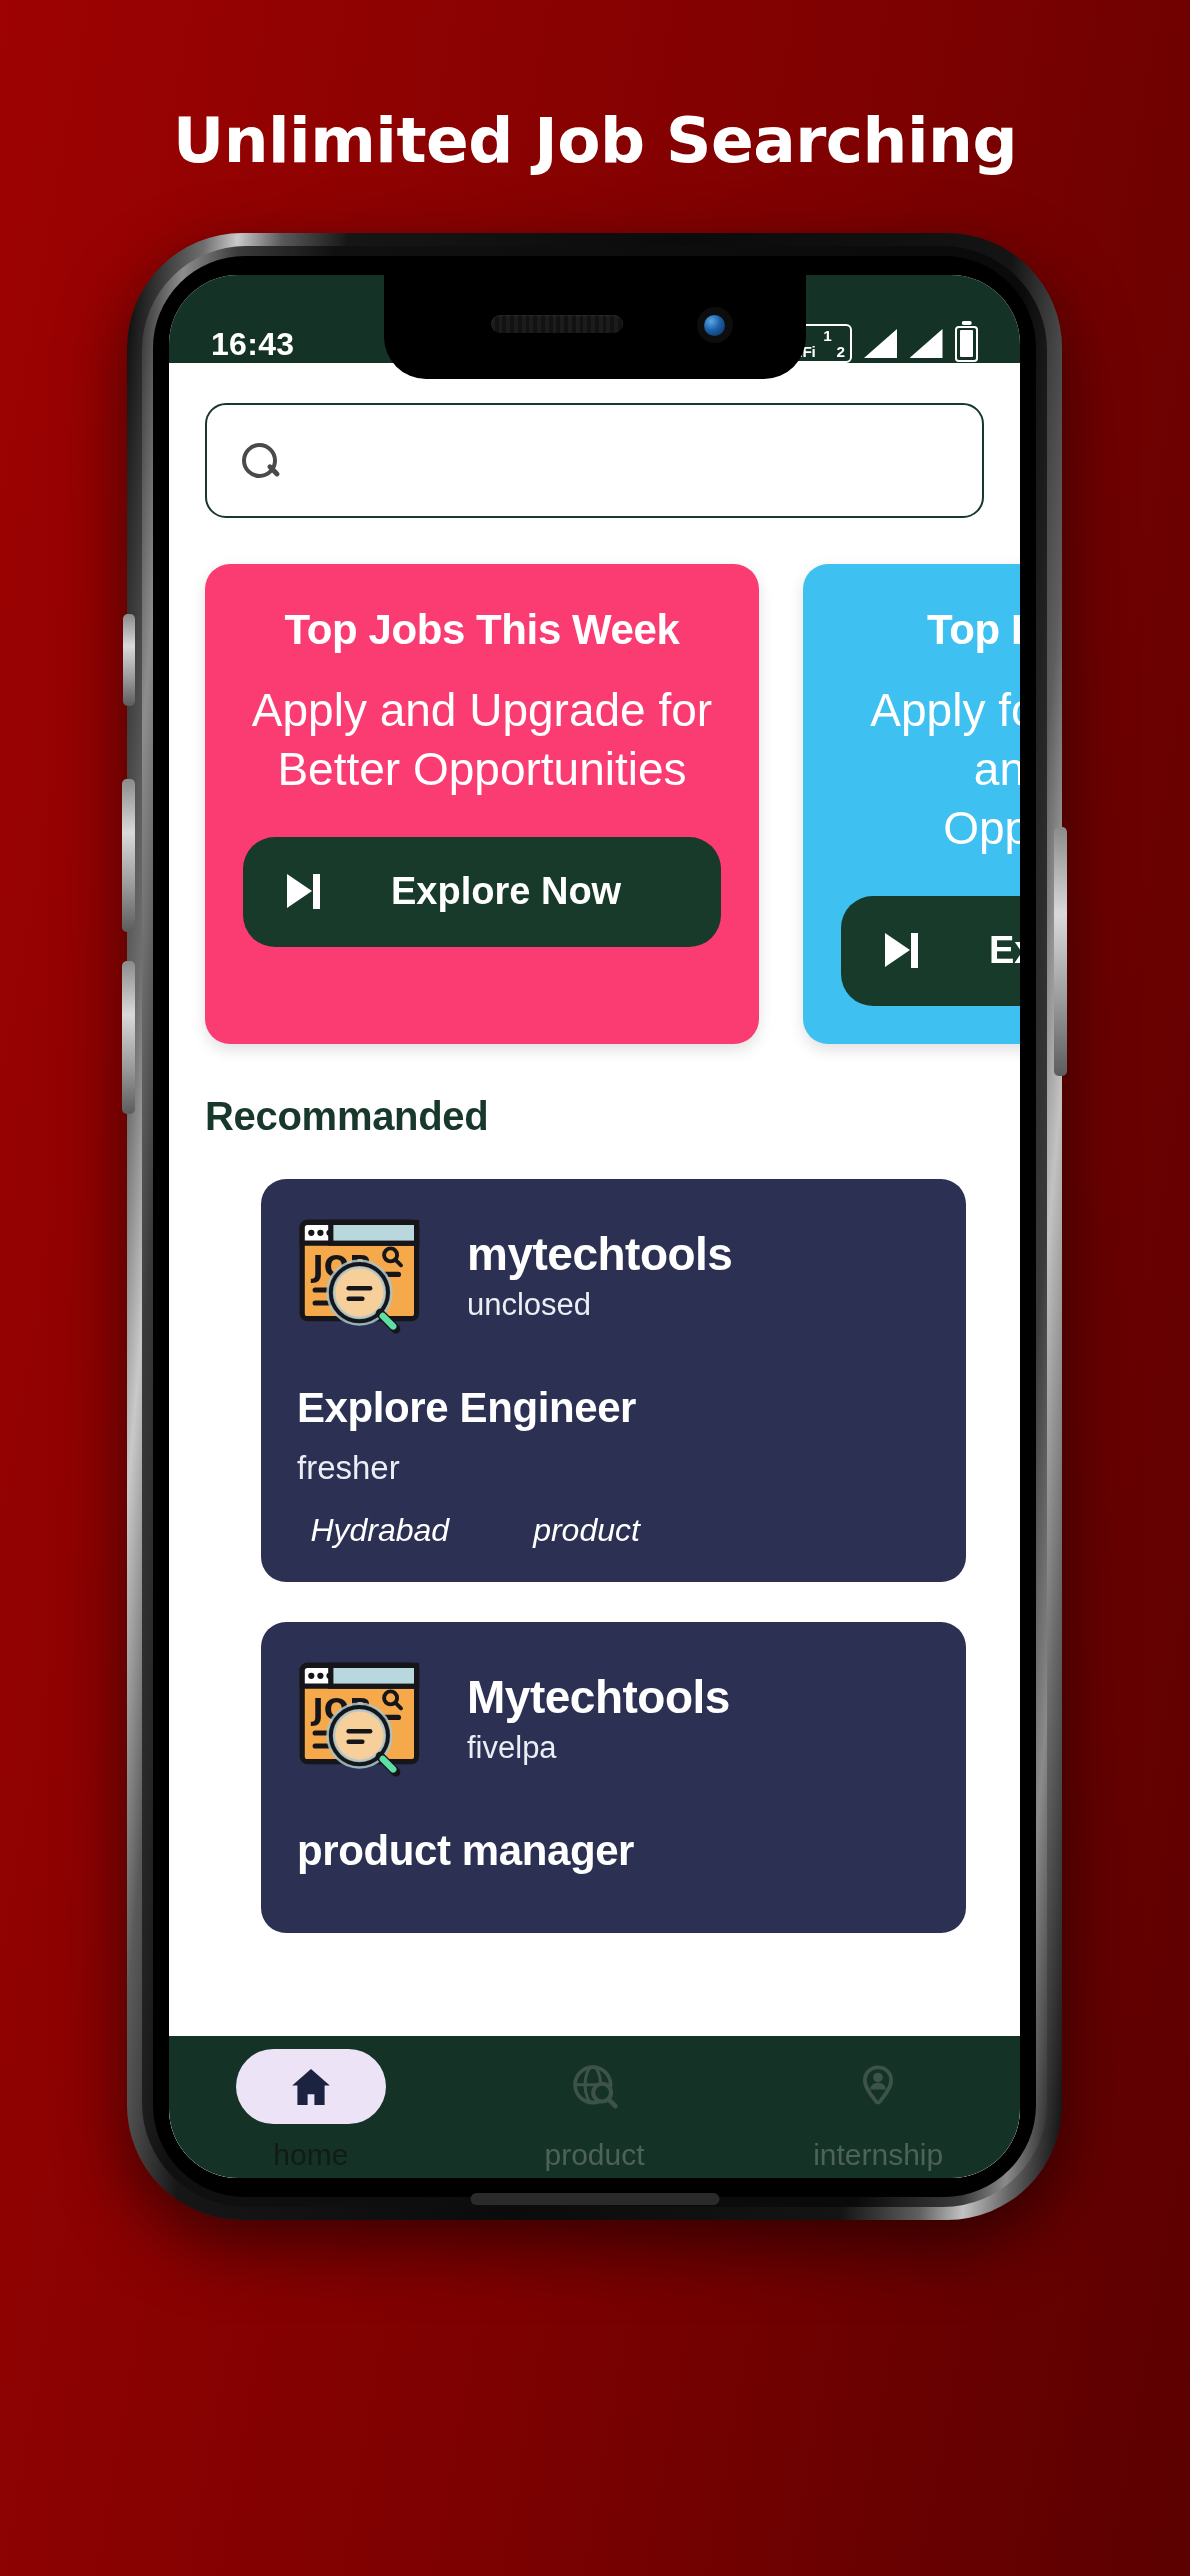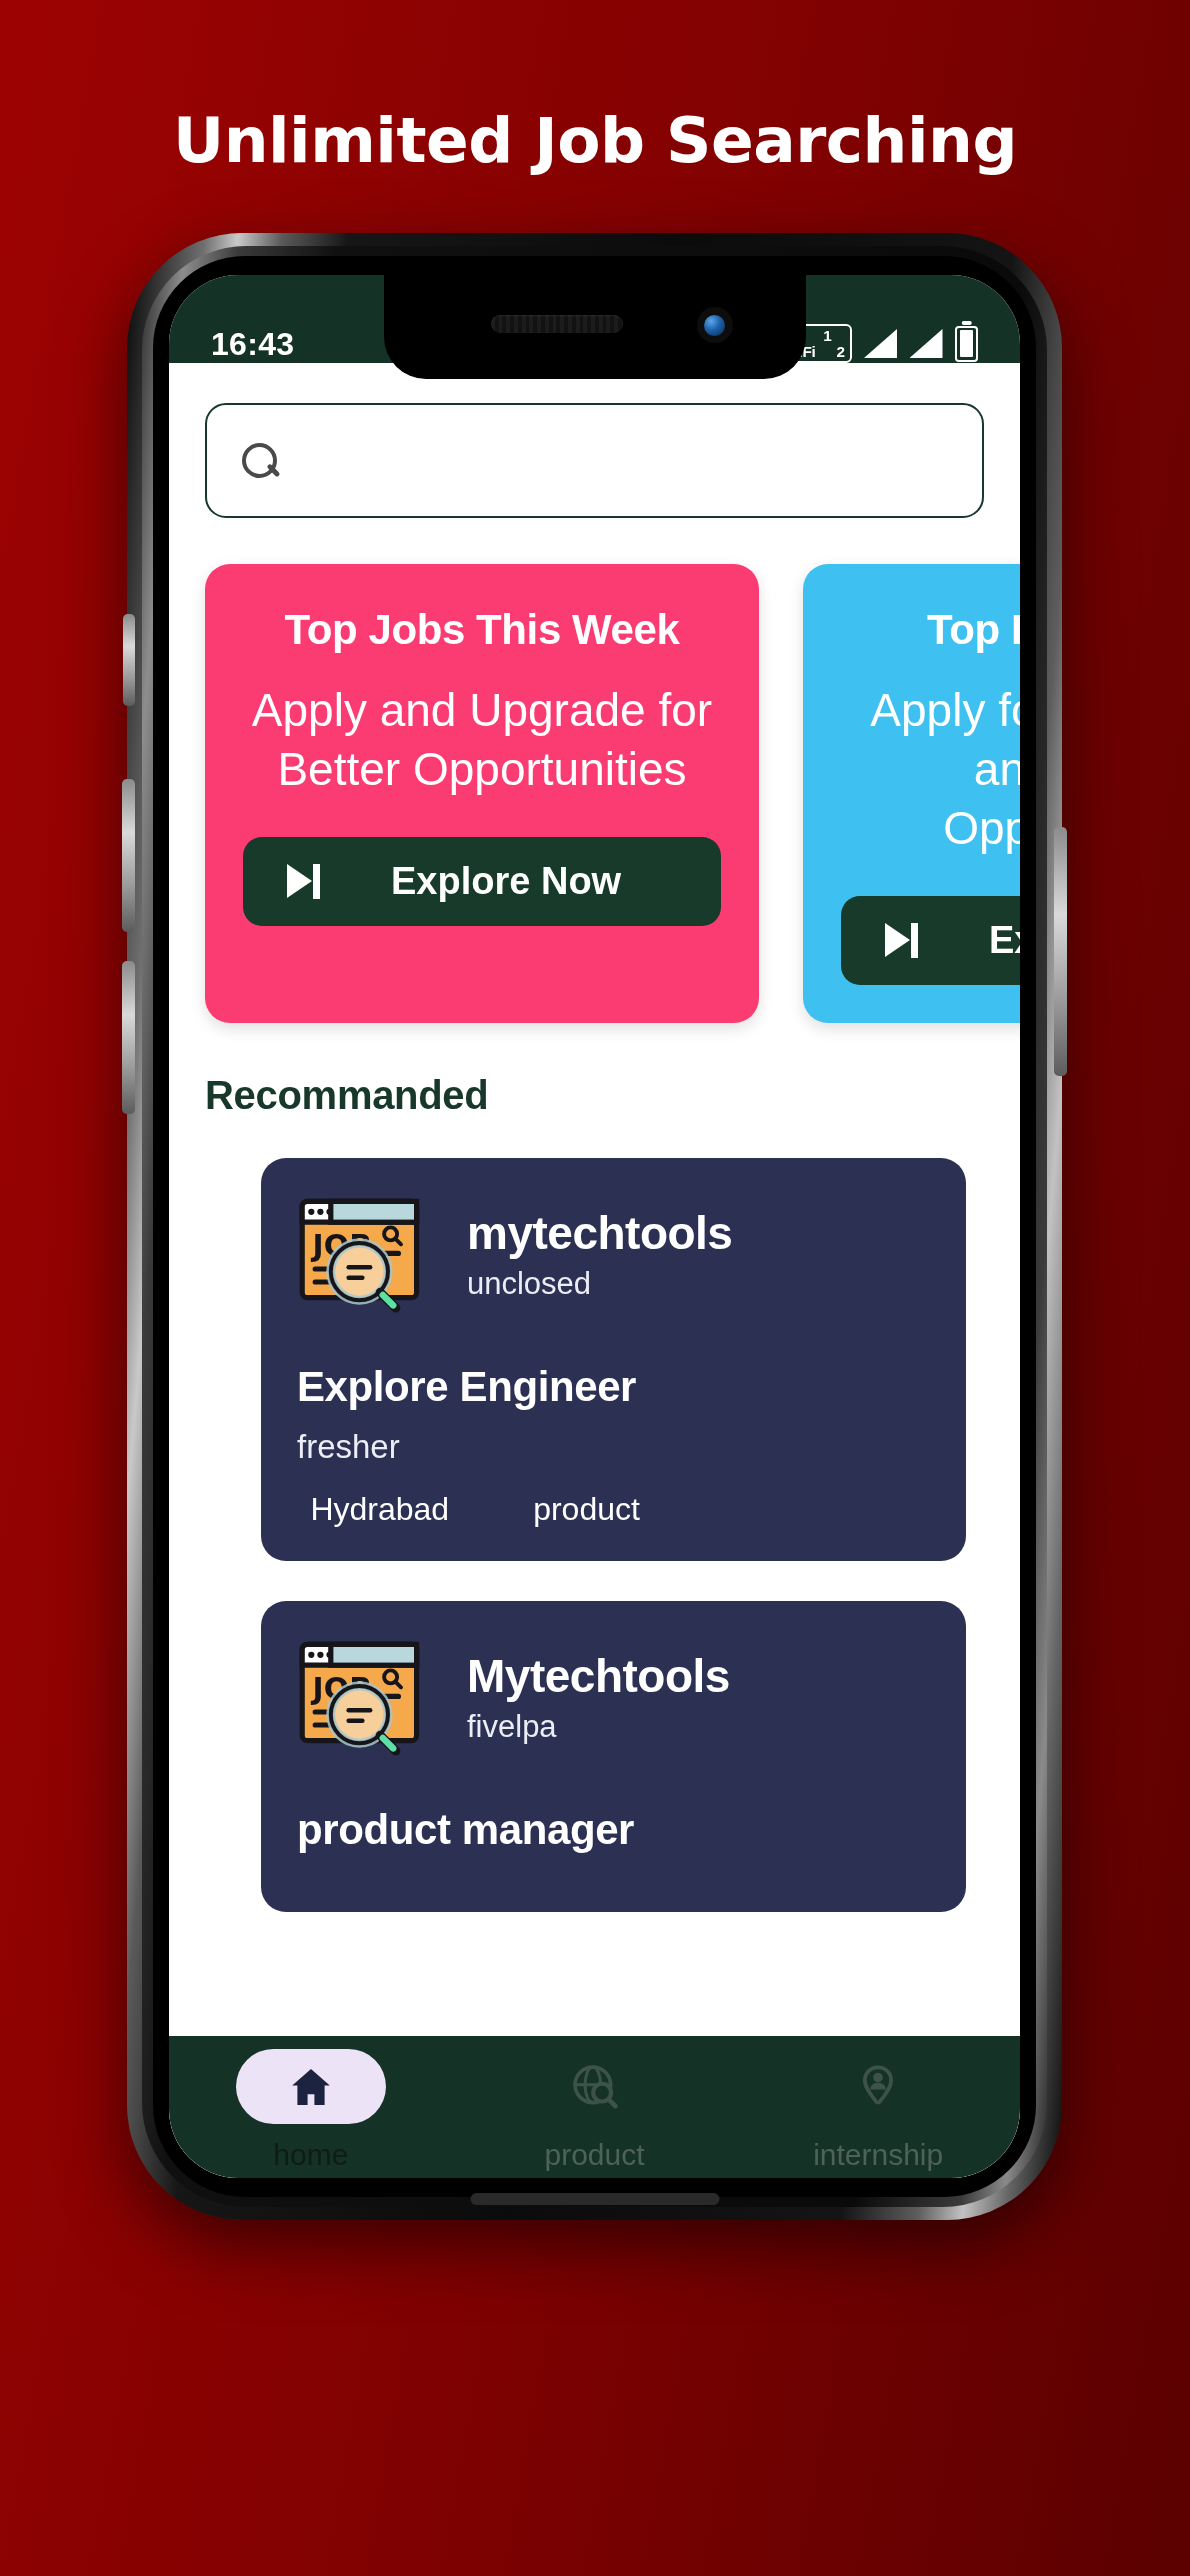--- a/index.html
+++ b/index.html
@@ -125,21 +125,21 @@
   .promo{
     flex:none; width:554px; border-radius:25px; padding:42px 38px 38px 38px;
     box-shadow:0 5.8px 15.3px rgba(0,0,0,.12);
     text-align:center;
   }
   .promo.pink{ background:#fa3c72; }
   .promo.blue{ background:#3ec0f0; }
   .promo h3{ color:#fff; font-size:42px; font-weight:700; letter-spacing:-0.4px; }
   .promo p{ color:#fff; font-size:46px; font-weight:400; line-height:1.28; margin-top:27px; }
   .promo-btn{
-    margin-top:38px; height:89px; border-radius:19px; background:#173a2a;
+    margin-top:38px; height:110px; border-radius:32px; background:#173a2a;
     display:flex; align-items:center; padding:0 44px; gap:71px;
   }
   .skip-ico{ width:33px; height:35px; position:relative; flex:none; }
   .skip-ico::before{ content:""; position:absolute; left:0; top:0;
     border-left:25px solid #fff; border-top:17px solid transparent; border-bottom:17px solid transparent; }
   .skip-ico::after{ content:""; position:absolute; right:0; top:0; width:6.7px; height:35px; background:#fff; }
   .promo-btn span{ color:#fff; font-size:38px; font-weight:600; white-space:nowrap; }
 
   .section-title{
     margin:50px 0 0 36px; color:#17382a; font-size:40px; font-weight:700; letter-spacing:-0.3px;
@@ -150,21 +150,21 @@
     margin:40px 54px 0 92px; background:#2c3154; border-radius:25px;
     padding:33px 38px 33px 36px;
   }
   .job-head{ display:flex; align-items:flex-start; gap:40px; }
   .job-meta{ padding-top:15.3px; }
   .job-company{ color:#ffffff; font-size:46px; font-weight:700; letter-spacing:-0.5px; }
   .job-sub{ color:#eceef5; font-size:31px; font-weight:400; margin-top:5.8px; }
   .job-title{ color:#ffffff; font-size:42px; font-weight:700; margin-top:42px; letter-spacing:-0.4px; }
   .job-level{ color:#eceef5; font-size:33px; margin-top:17px; }
   .job-tags{ display:flex; gap:84px; margin-top:25px; padding-left:13.4px; }
-  .job-tags span{ color:#ffffff; font-size:32px; }
+  .job-tags span{ color:#ffffff; font-size:32px;font-style:italic; }
 
   
   .jobicon{ width:130px; height:130px; position:relative; flex:none; }
 
   
   .bottomnav{
     position:absolute; left:0; right:0; bottom:0; height:142px;
     background:#153226; display:flex; align-items:flex-start; z-index:20;
   }
   .navitem{ flex:1; display:flex; flex-direction:column; align-items:center; padding-top:13.4px; }

